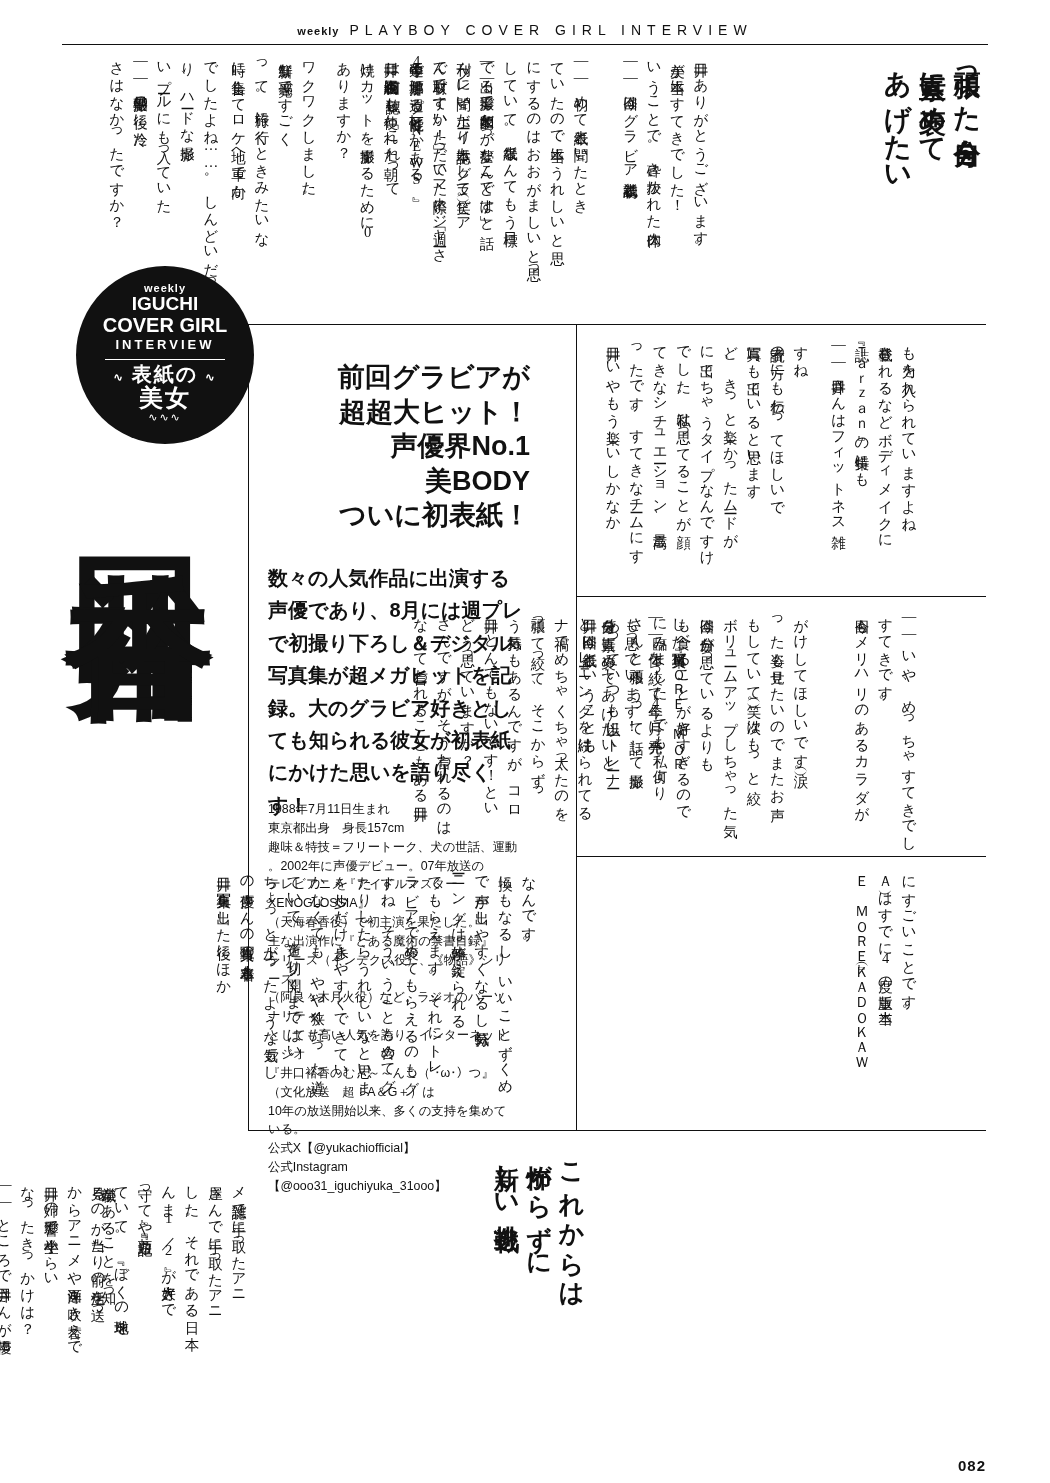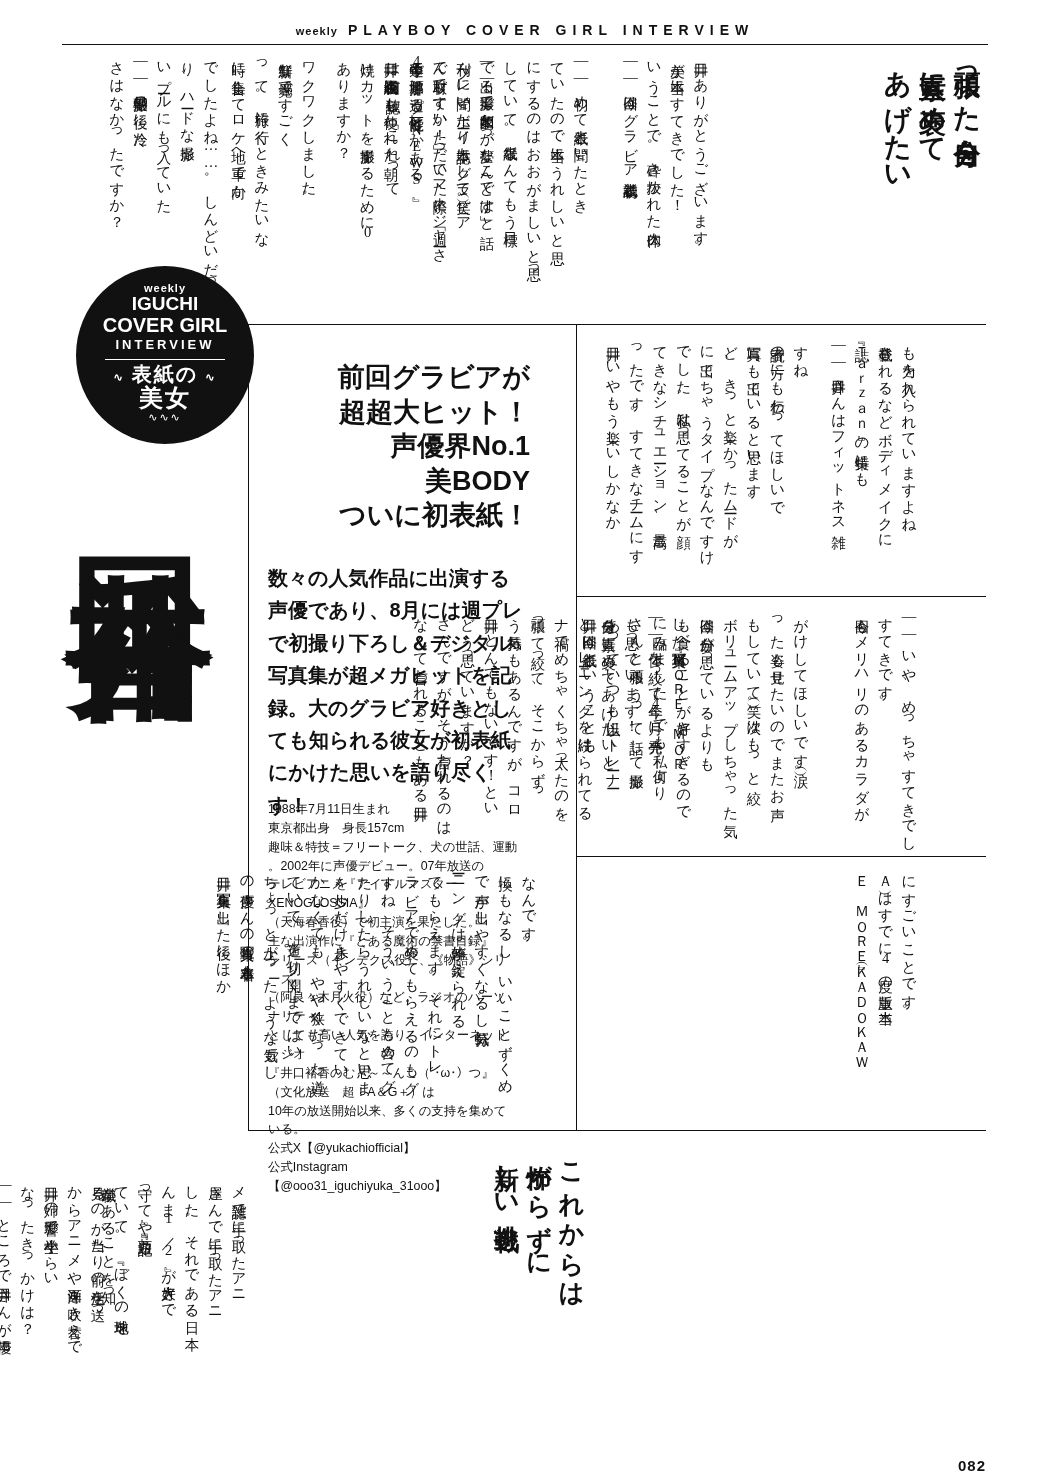--- a/index.html
+++ b/index.html
@@ -21,21 +21,21 @@
     position:absolute; left:0; right:0; top:22px;
     text-align:center;
     font-size:13px;
     letter-spacing:2px;
     color:#111;
   }
   .runhead .rh-weekly {
     font-size:11px; font-weight:700; letter-spacing:1px; margin-right:10px;
   }
   .runhead .rh-main {
-    font-size:14px; font-weight:700; letter-spacing:6px;margin-top:31px;
+    font-size:14px; font-weight:400; letter-spacing:6px;margin-top:31px;
   }
   .rule-top {
     position:absolute; left:62px; right:62px; top:44px;
     border-top:1.5px solid #111;
   }
 
   
   .vcol {
     writing-mode:vertical-rl;
     text-orientation:upright;

